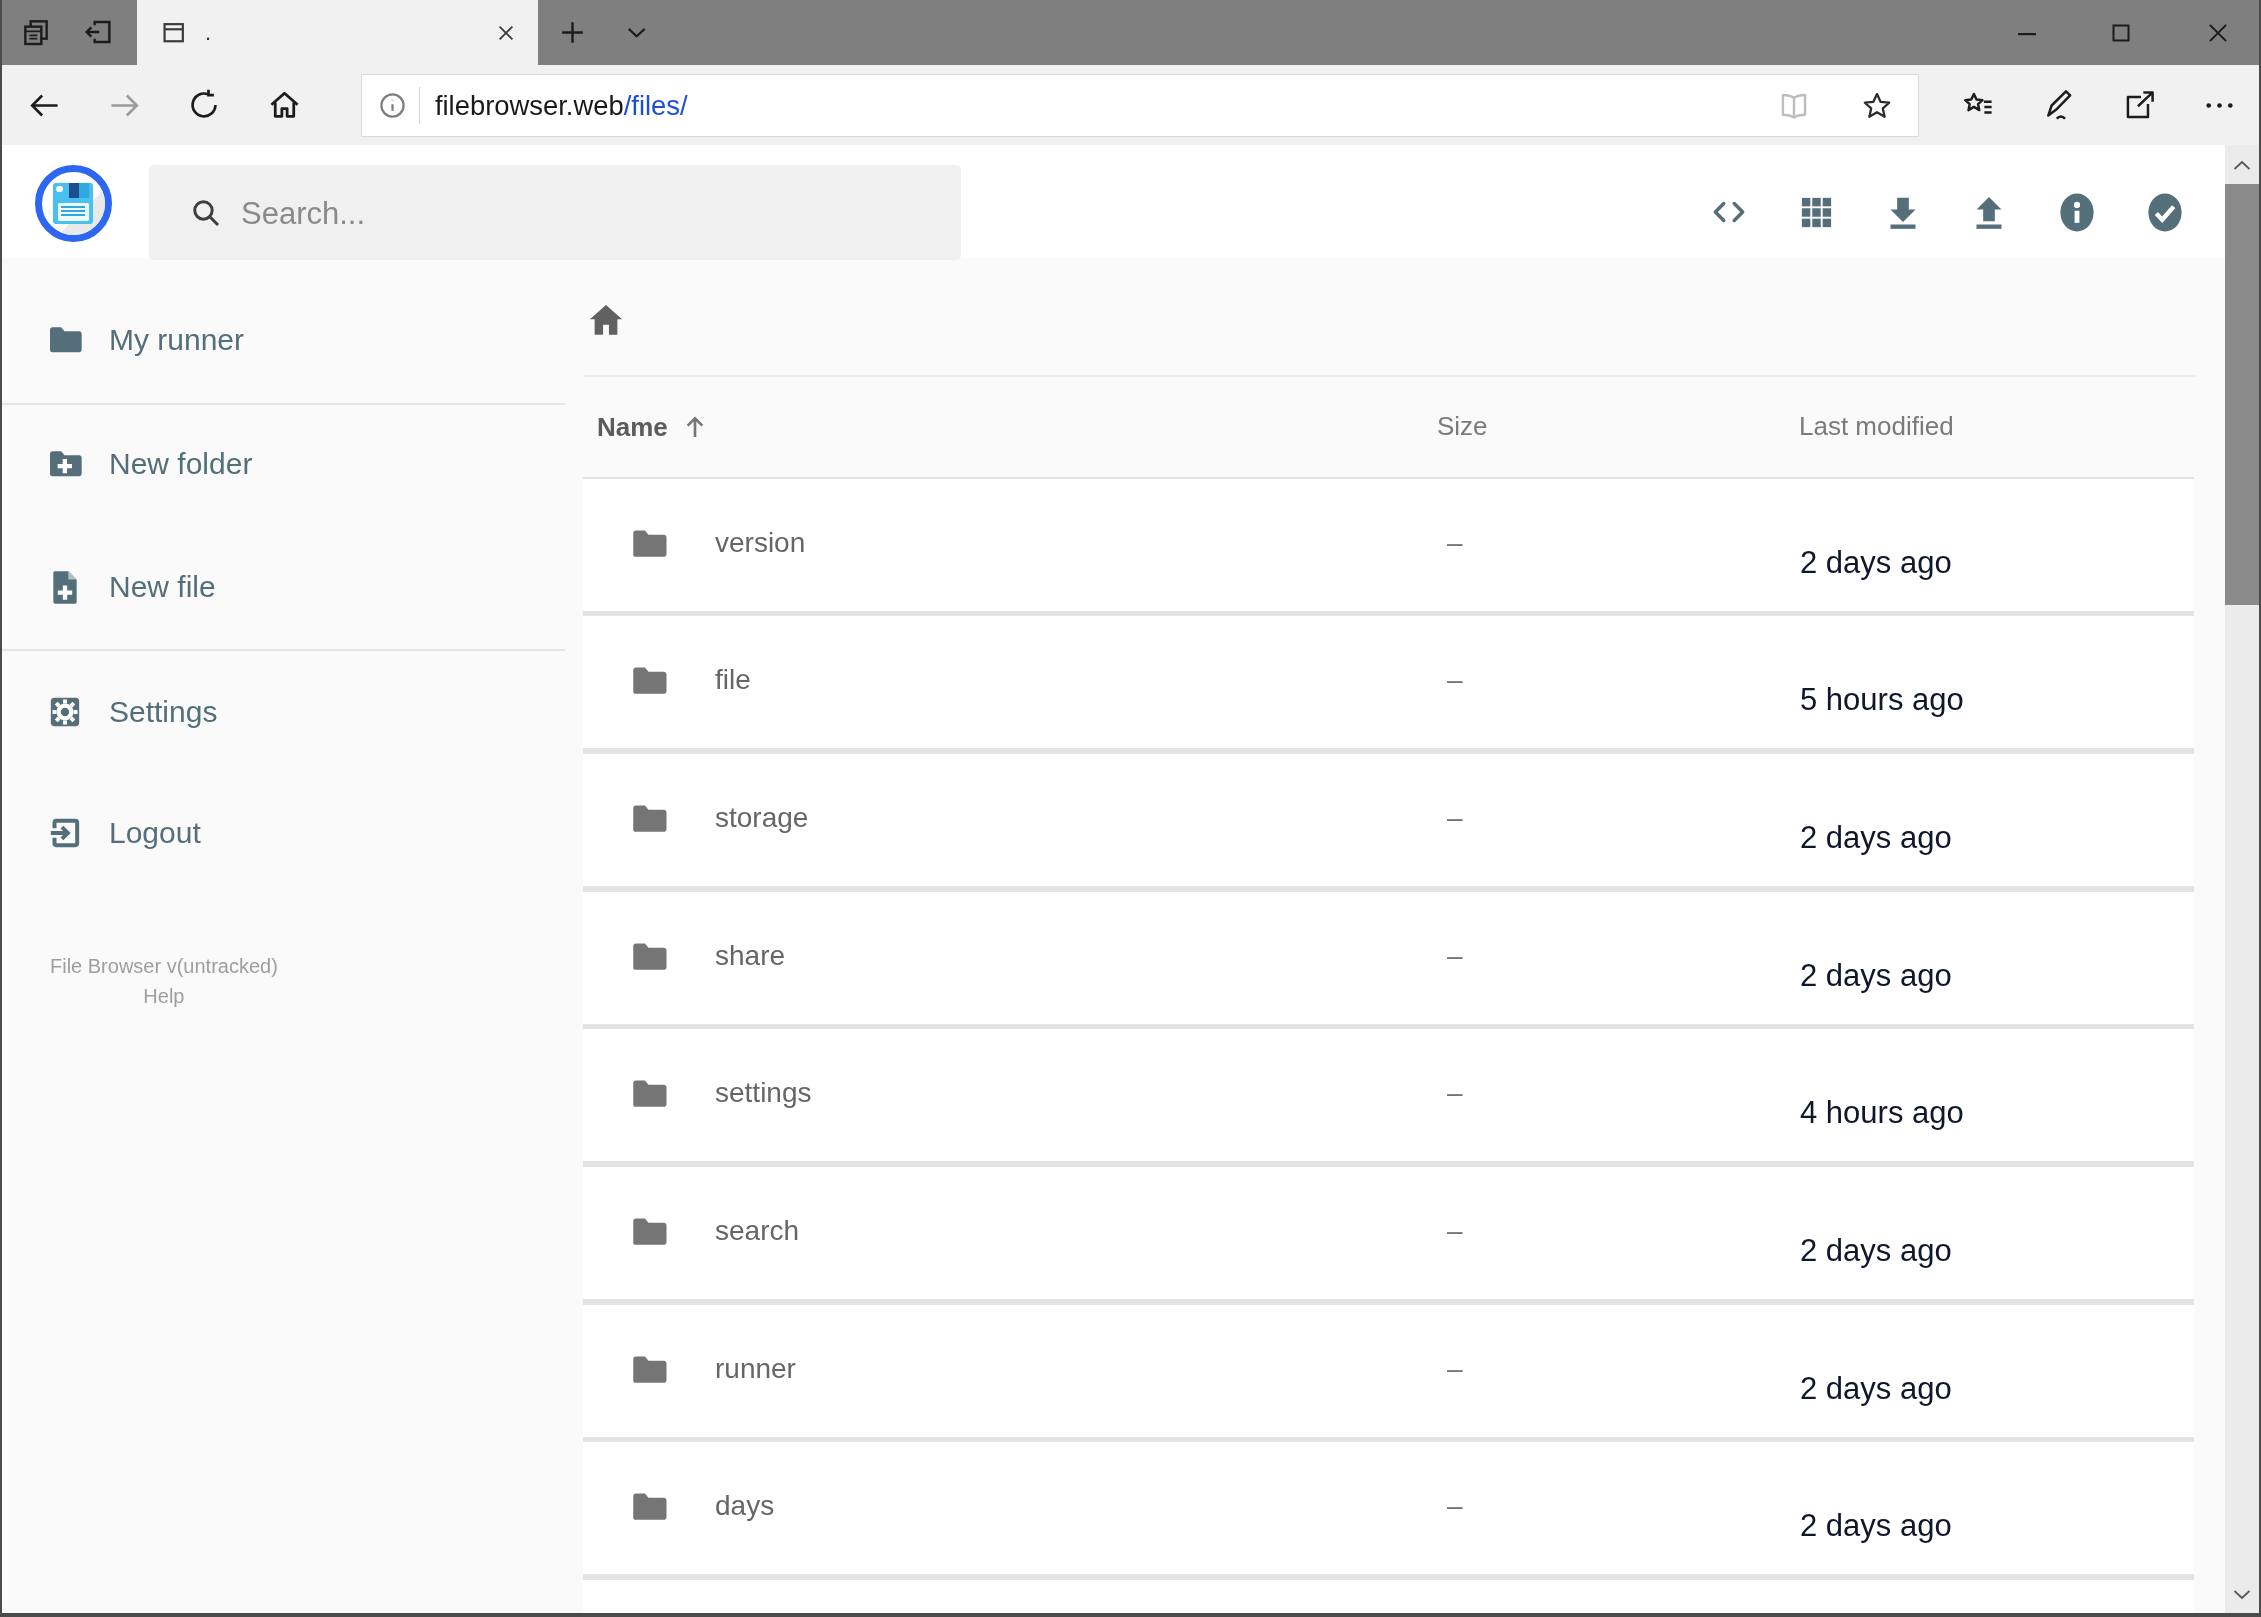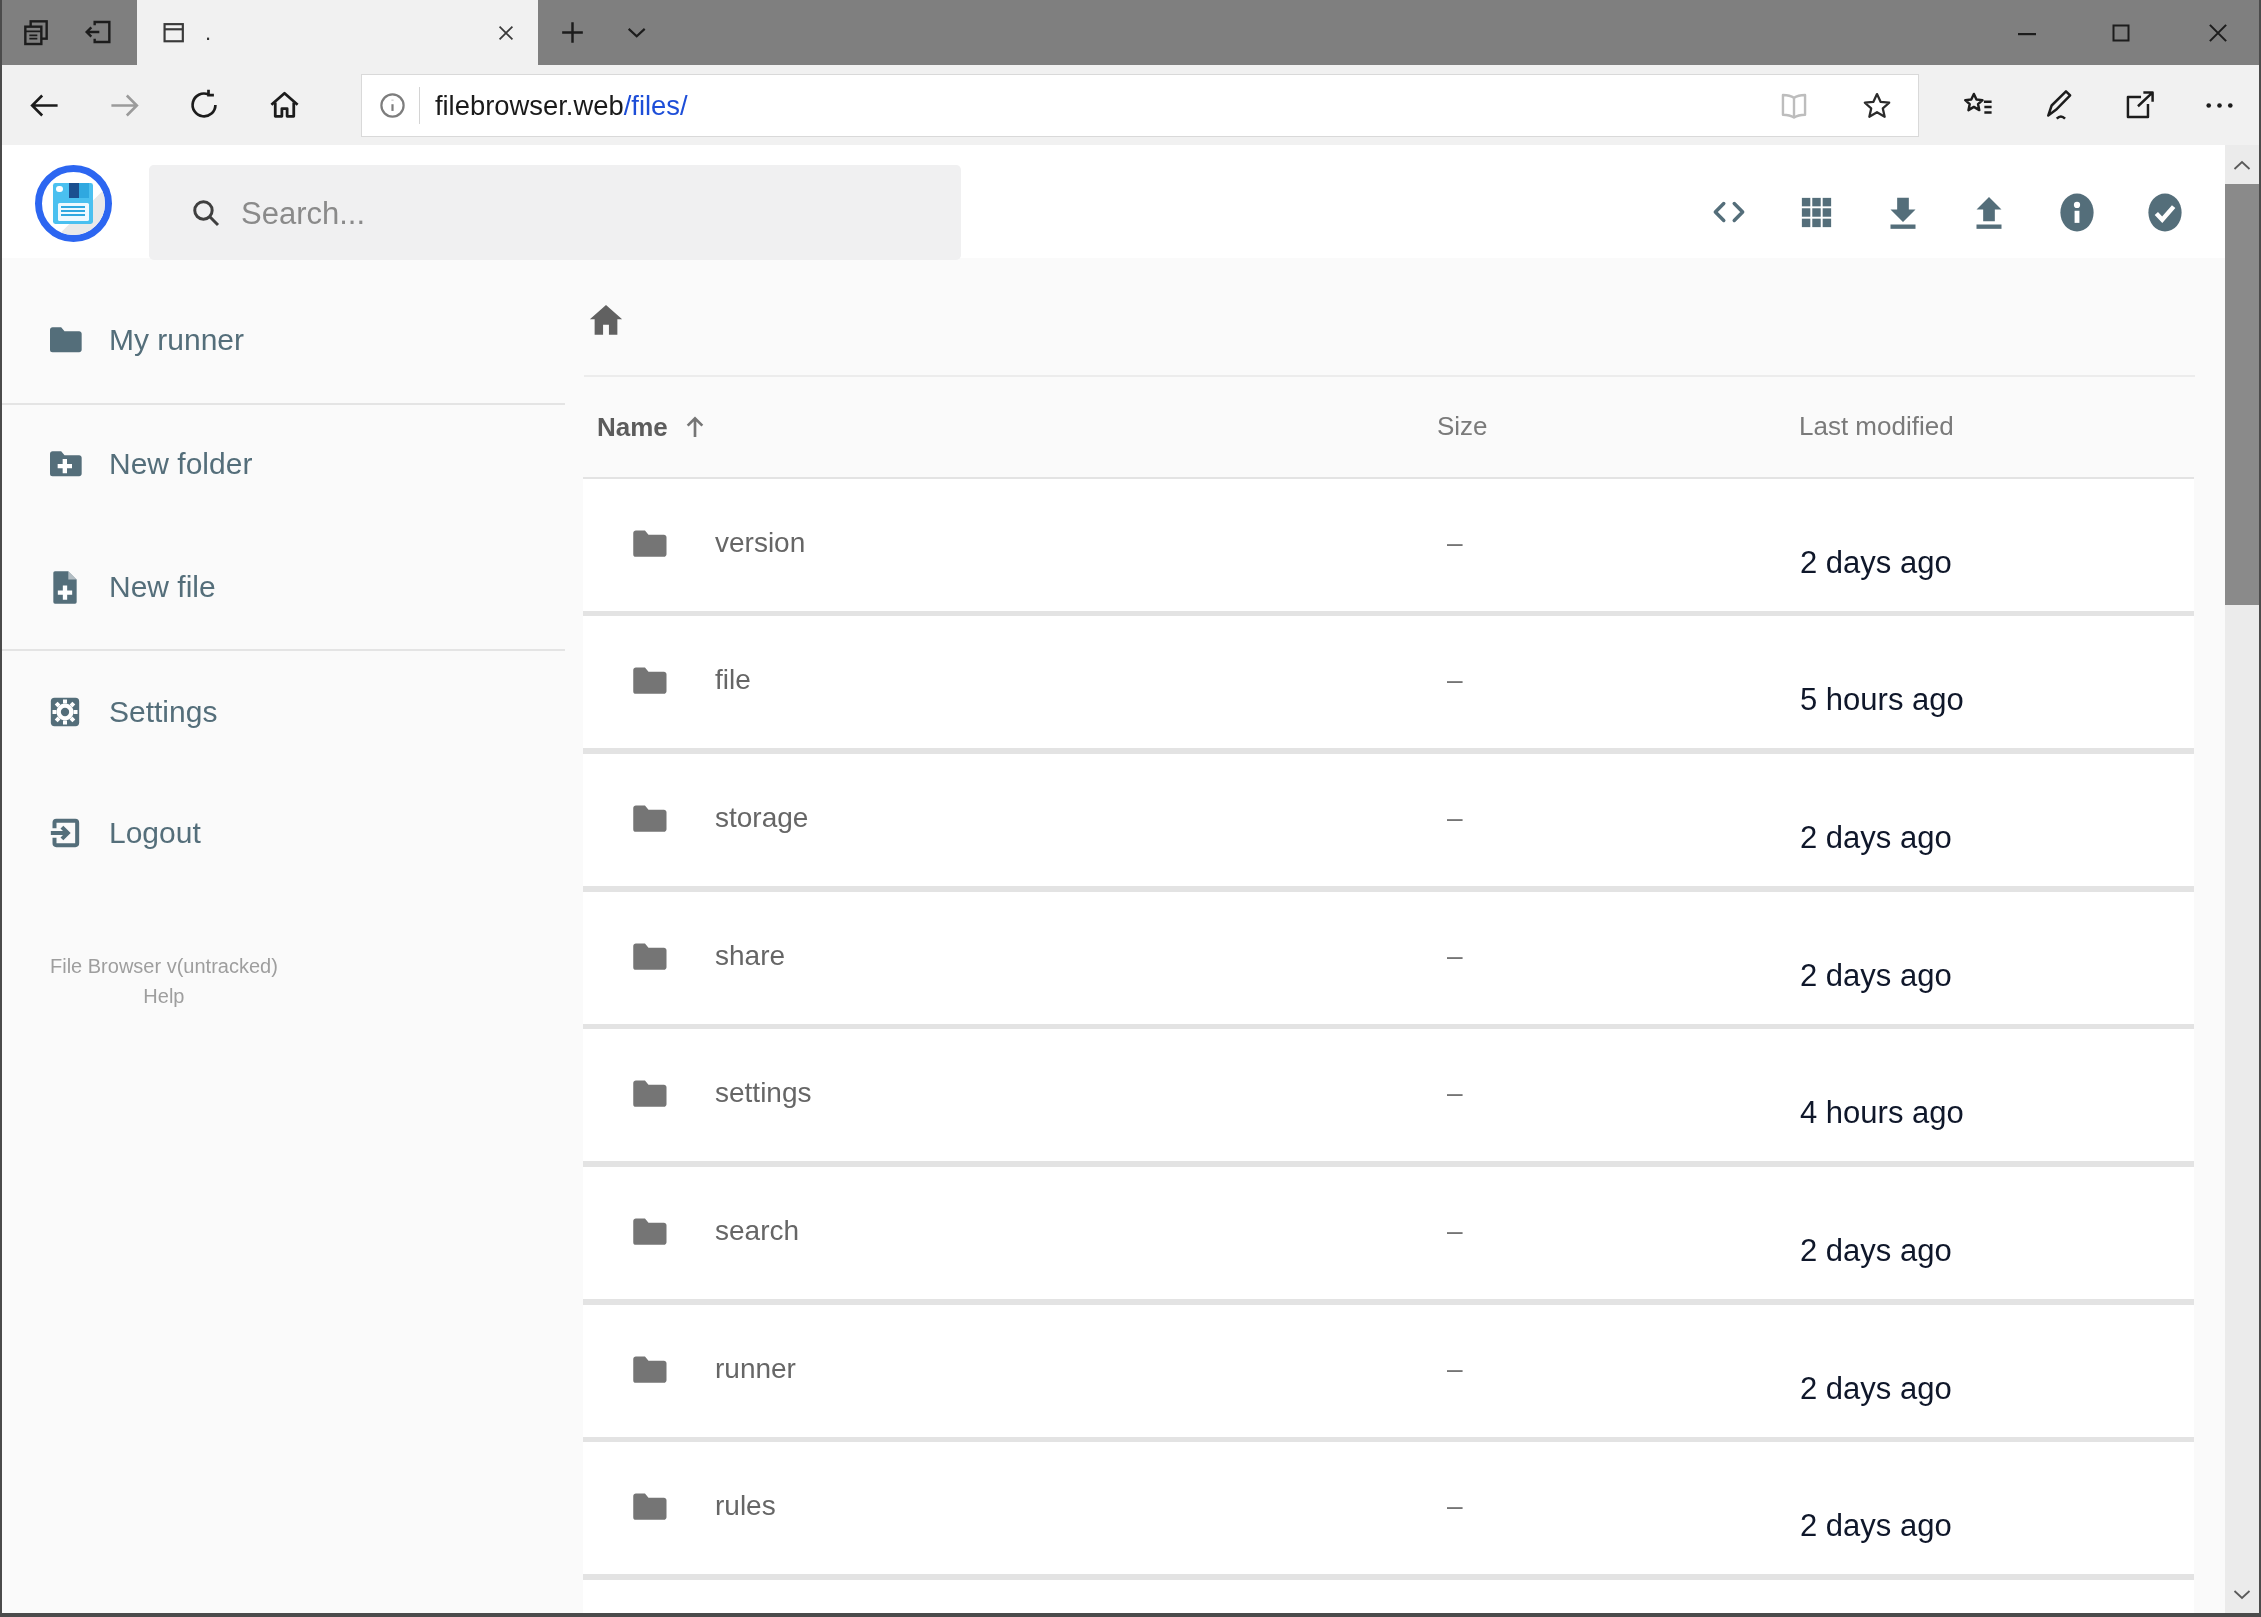--- a/index.html
+++ b/index.html
@@ -476,21 +476,21 @@
       <span class="fsize">–</span>
       <span class="fmod">2 days ago</span>
     </div>
 
     <div class="frow">
       <span class="ficon">
         <svg width="42" height="42" viewBox="0 0 24 24" fill="currentColor">
             <path d="M3 5.8c0-.8.7-1.5 1.5-1.5h5.2l2 2.4h8.8c.8 0 1.5.7 1.5 1.5v9.6c0 .8-.7 1.5-1.5 1.5h-16A1.5 1.5 0 0 1 3 17.8z"></path>
           </svg>
       </span>
-      <span class="fname">rules</span>
+      <span class="fname">days</span>
       <span class="fsize">–</span>
       <span class="fmod">2 days ago</span>
     </div>
 
     <div class="frow">
       
       
       
       
     </div>

